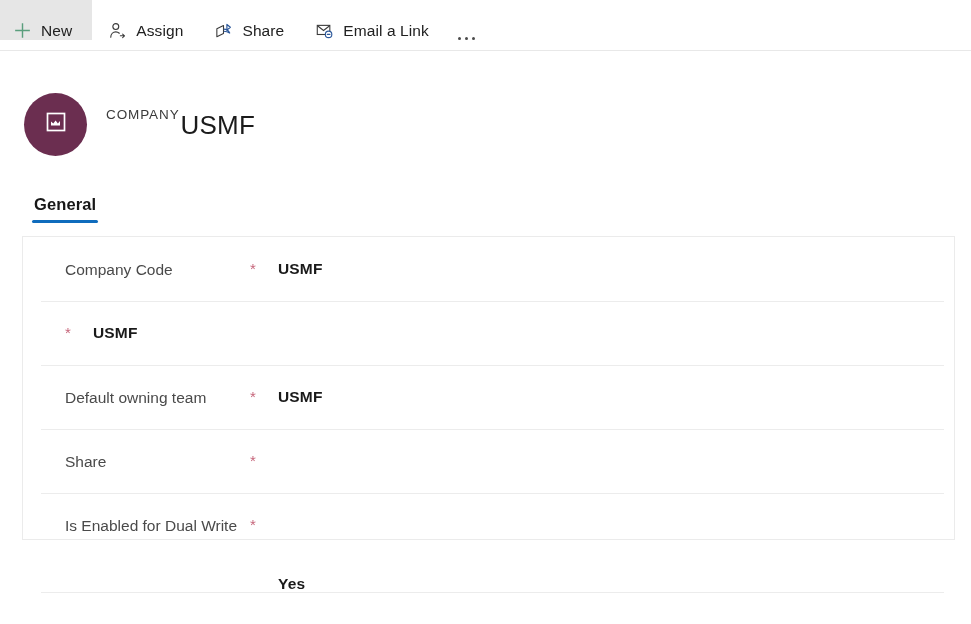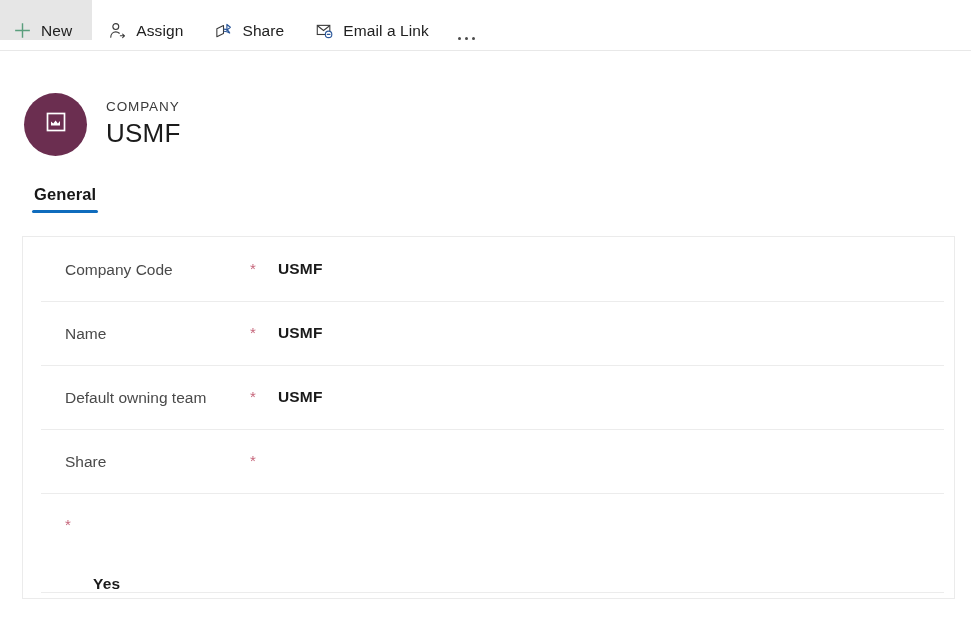--- a/index.html
+++ b/index.html
@@ -78,39 +78,39 @@
   .avatar {
     width: 63px;
     height: 63px;
     border-radius: 50%;
     background: #6b2e50;
     display: flex;
     align-items: center;
     justify-content: center;
     flex: 0 0 auto;
   }
-  .record-titles { display: flex; flex-direction: column; gap: 1px; }
+  .record-titles { display: flex; flex-direction: row; gap: 1px; }
   .record-kicker {
     font-size: 13.5px;
     letter-spacing: 0.9px;
     color: #3b3b3b;
     text-transform: uppercase;
   }
   .record-title {
     font-size: 26px;
     color: #1b1b1b;
     font-weight: 400;
     letter-spacing: 0.2px;
     margin-top: 3px;
   }
 
   
   .tabstrip {
     display: flex;
-    align-items: center;
+    align-items: flex-end;
     gap: 5px;
     padding: 0 0 0 22px;
     height: 56px;
   }
   .tab {
     position: relative;
     padding: 6px 12px 11px 12px;
     font-size: 16.5px;
     color: #333333;
     cursor: pointer;
@@ -127,21 +127,21 @@
     height: 3px;
     background: #0f6cbd;
     border-radius: 2px;
   }
 
   
   .form-card {
     margin: 11px 16px 0 22px;
     border: 1px solid #ebebeb;
     background: #ffffff;
-    height: 363px;
+    height: 304px;
     padding: 0 0 0 0;
   }
   .field-row {
     display: flex;
     align-items: flex-start;
     min-height: 64px;
     padding: 0 0 0 42px;
     position: relative;
   }
   .field-row + .field-row::before,
@@ -268,40 +268,40 @@
 
   <div class="field-row">
     <div class="field-label">Company Code</div>
     <div class="field-req">*</div>
     <div class="field-value">
       <span>USMF</span>
     </div>
   </div>
 
   <div class="field-row">
-    <div class="field-label">Name</div>
     <div class="field-req">*</div>
     <div class="field-value">
       <span>USMF</span>
     </div>
   </div>
 
   <div class="field-row">
     <div class="field-label">Default owning team</div>
     <div class="field-req">*</div>
     <div class="field-value">
       <span>USMF</span>
     </div>
   </div>
 
   <div class="field-row">
     <div class="field-label">Share</div>
     <div class="field-req">*</div>
   </div>
 
   <div class="field-row tall last-divider">
+    <div class="field-label">Is Enabled for Dual Write</div>
     <div class="field-req">*</div>
     <div class="field-value">
       <span>Yes</span>
     </div>
   </div>
 
 </div>
 
 </body></html>

